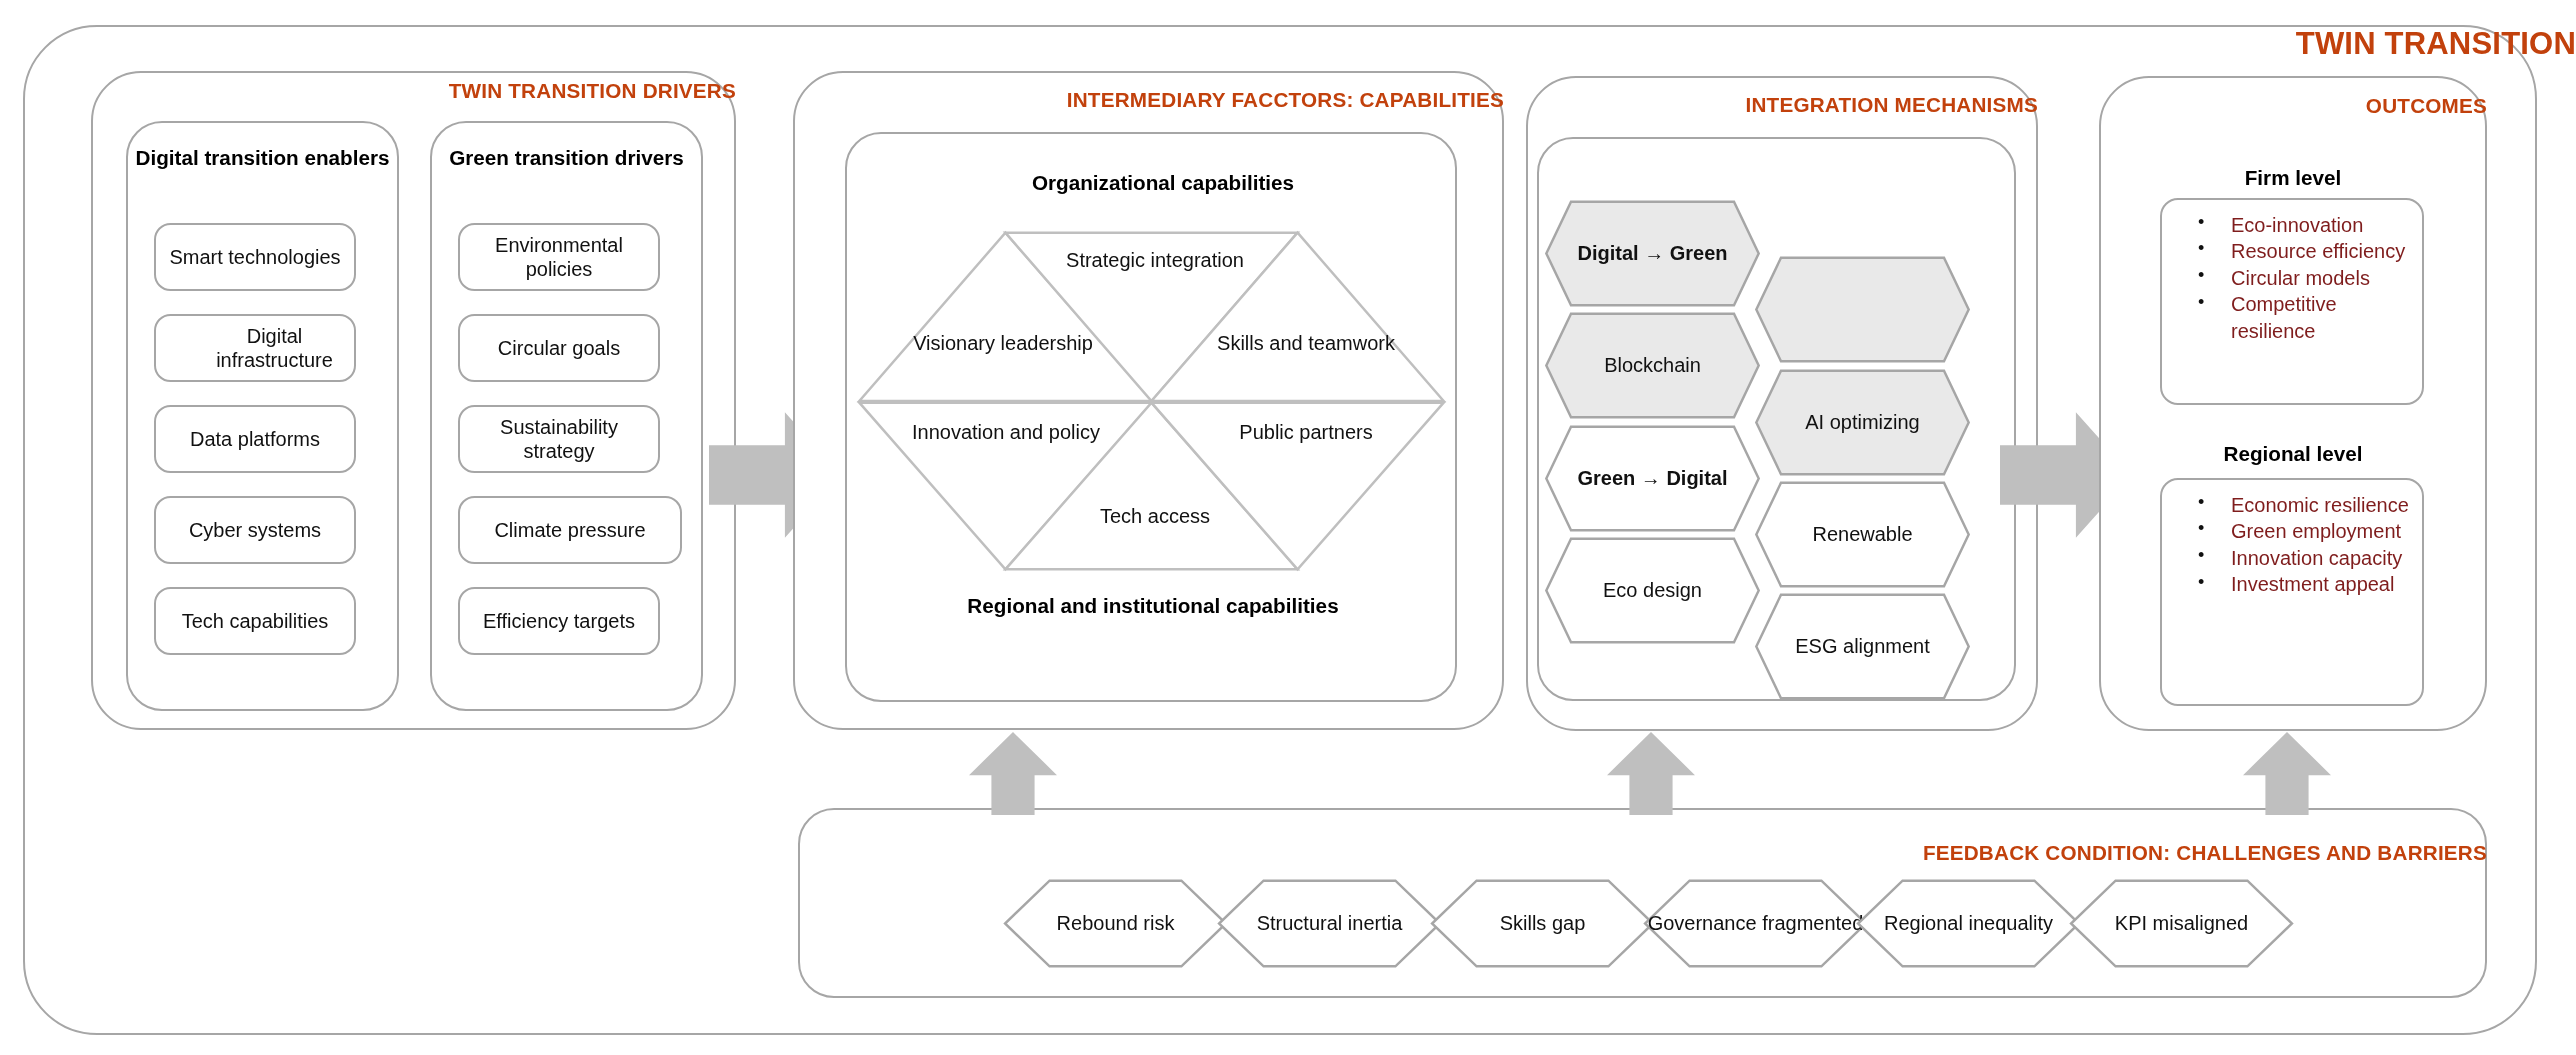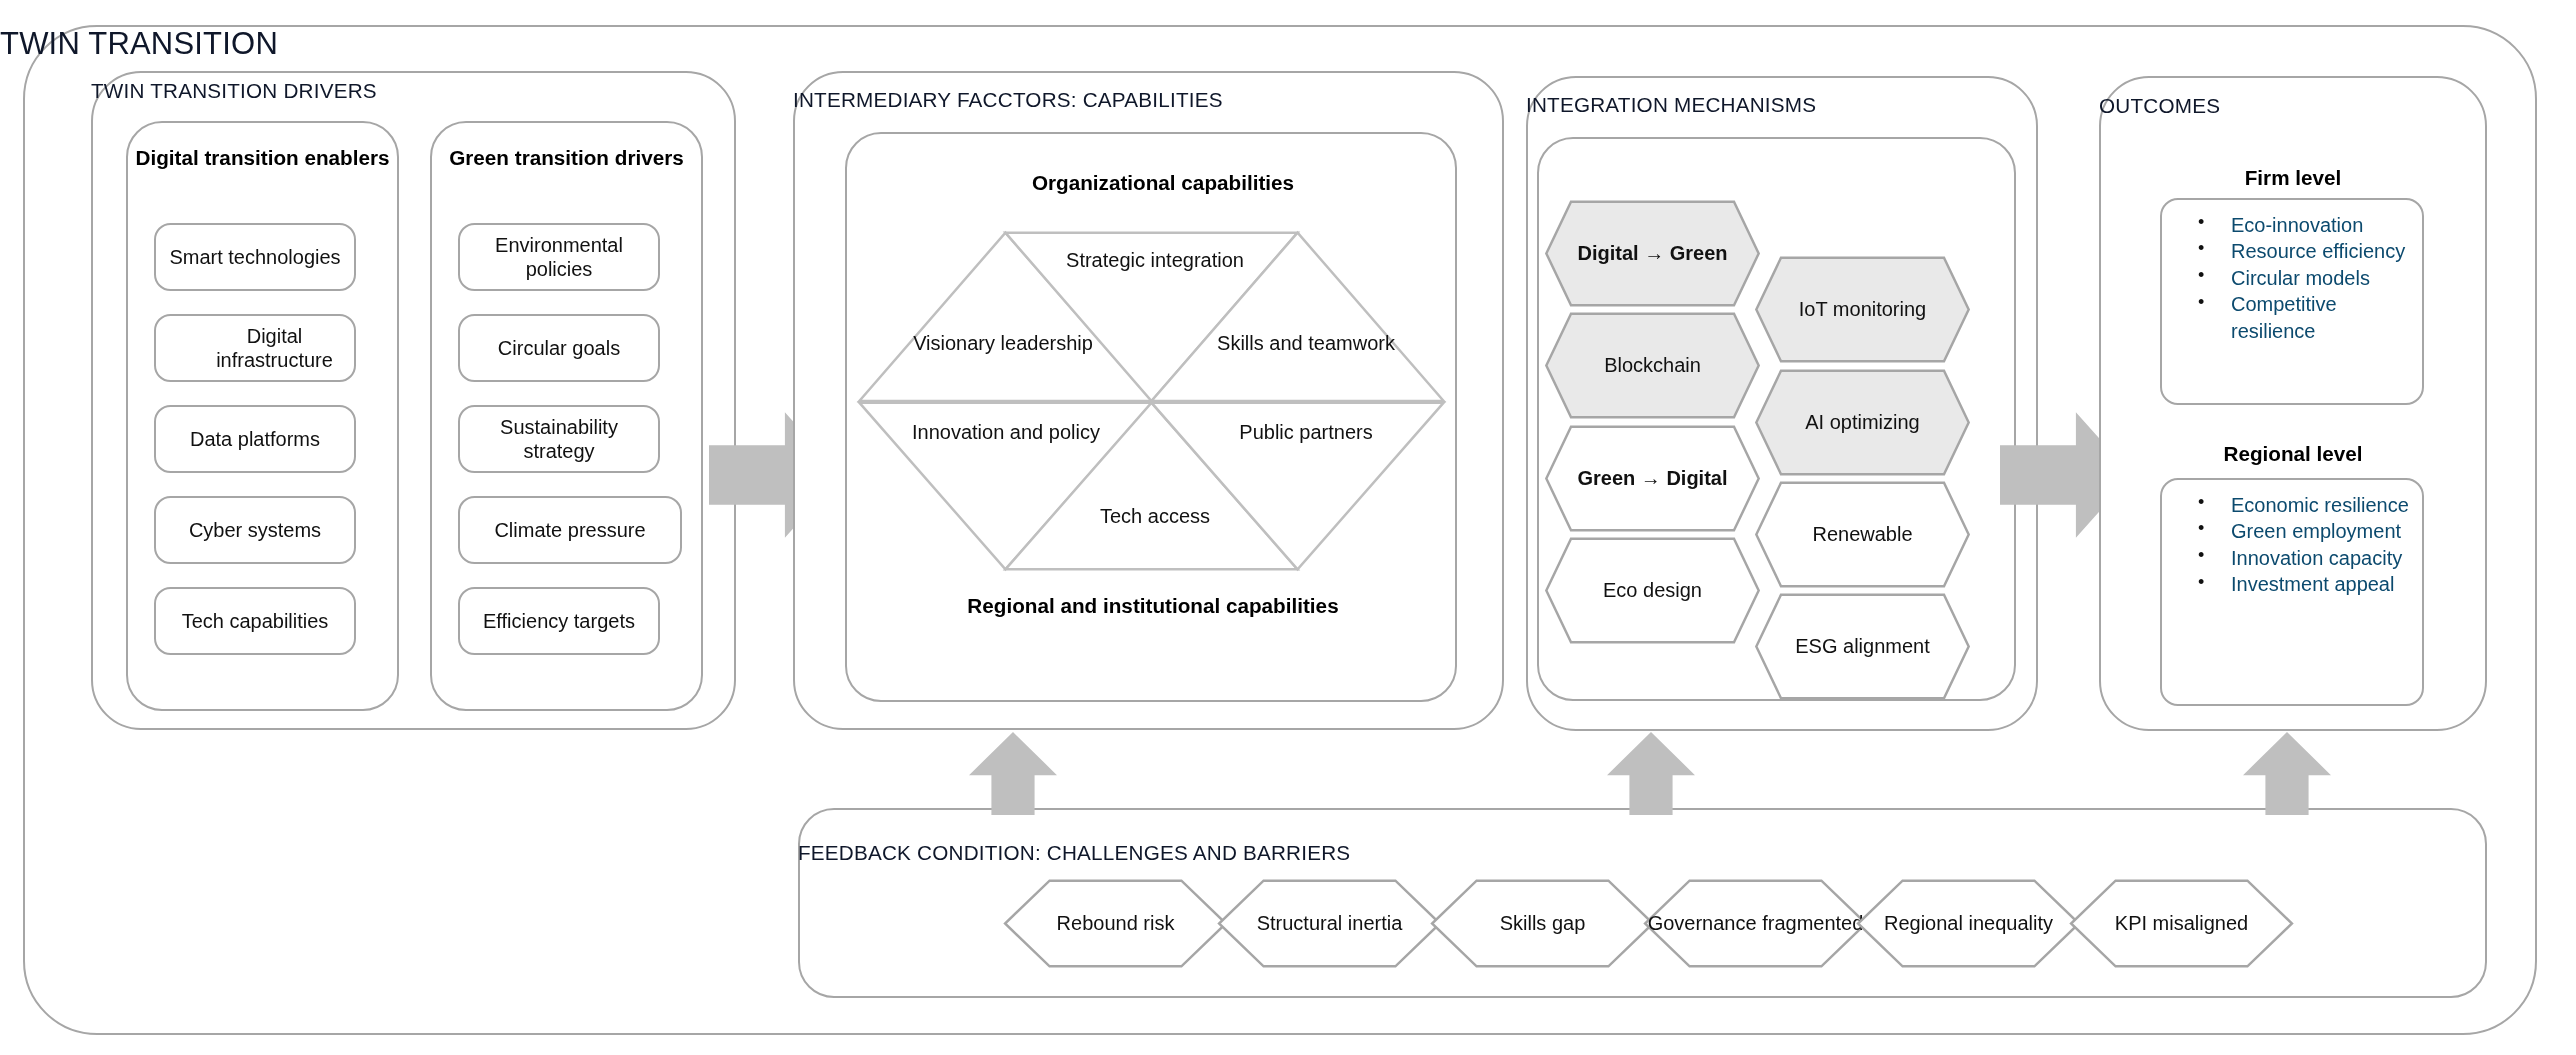--- a/index.html
+++ b/index.html
@@ -19,24 +19,24 @@
     border: 2.5px solid #a6a6a6;
     background: #ffffff;
   }
   .r-outer  { border-radius: 74px; }
   .r-big    { border-radius: 50px; }
   .r-mid    { border-radius: 36px; }
 
   
   .sec-title {
     position: absolute;
-    text-align: left;
-    font-weight: normal;
+    text-align: right;
+    font-weight: bold;
     letter-spacing: 0.2px;
-    color: #0f172a;
+    color: #c2410c;
     white-space: nowrap;
   }
   .main-title { font-size: 31px; }
   .band-title { font-size: 20.7px; }
   .sub-title  {
     position: absolute;
     text-align: center;
     font-weight: bold;
     font-size: 20.7px;
     line-height: 1.25;
@@ -66,21 +66,21 @@
     border-radius: 18px;
     background: #fff;
     padding: 11.6px 11.6px 11.6px 18px;
   }
   .bullet-box ul { list-style: none; }
   .bullet-box li {
     position: relative;
     font-size: 20px;
     line-height: 1.33;
     padding-left: 51px;
-    color: #0c4a6e;
+    color: #7f1d1d;
   }
   .bullet-box li::before {
     content: "\2022";
     position: absolute;
     left: 18px; top: -0.8px;
     font-size: 18px;
     color: #111;
   }
 
   
@@ -227,21 +227,20 @@
       <polygon points="32,2 230,2 260,65 230,128 32,128 2,65" fill="#ffffff" stroke="#a6a6a6" stroke-width="3"></polygon>
     </svg>
   </div>
   <div class="hex-label" style="left:1544px; top:537px; width:217px; height:107px;">Eco design</div>
 
   <div class="hex-wrap" style="left:1754px; top:256px;">
     <svg width="217" height="107" viewBox="0 0 262 130">
       <polygon points="32,2 230,2 260,65 230,128 32,128 2,65" fill="#e9e9e9" stroke="#a6a6a6" stroke-width="3"></polygon>
     </svg>
   </div>
-  <div class="hex-label" style="left:1754px; top:256px; width:217px; height:107px;">IoT monitoring</div>
 
   <div class="hex-wrap" style="left:1754px; top:369px;">
     <svg width="217" height="107" viewBox="0 0 262 130">
       <polygon points="32,2 230,2 260,65 230,128 32,128 2,65" fill="#e9e9e9" stroke="#a6a6a6" stroke-width="3"></polygon>
     </svg>
   </div>
   <div class="hex-label" style="left:1754px; top:369px; width:217px; height:107px;">AI optimizing</div>
 
   <div class="hex-wrap" style="left:1754px; top:481px;">
     <svg width="217" height="107" viewBox="0 0 262 130">

